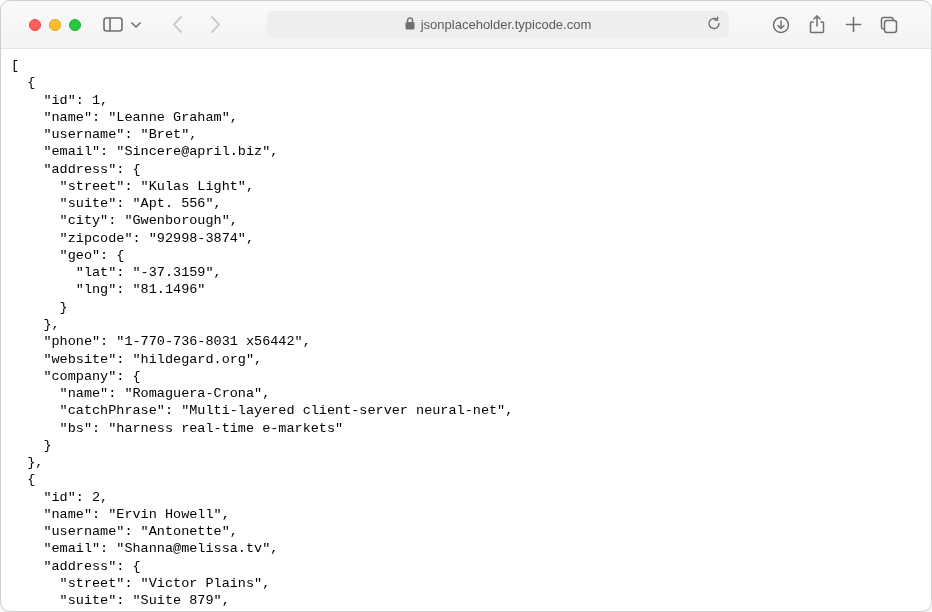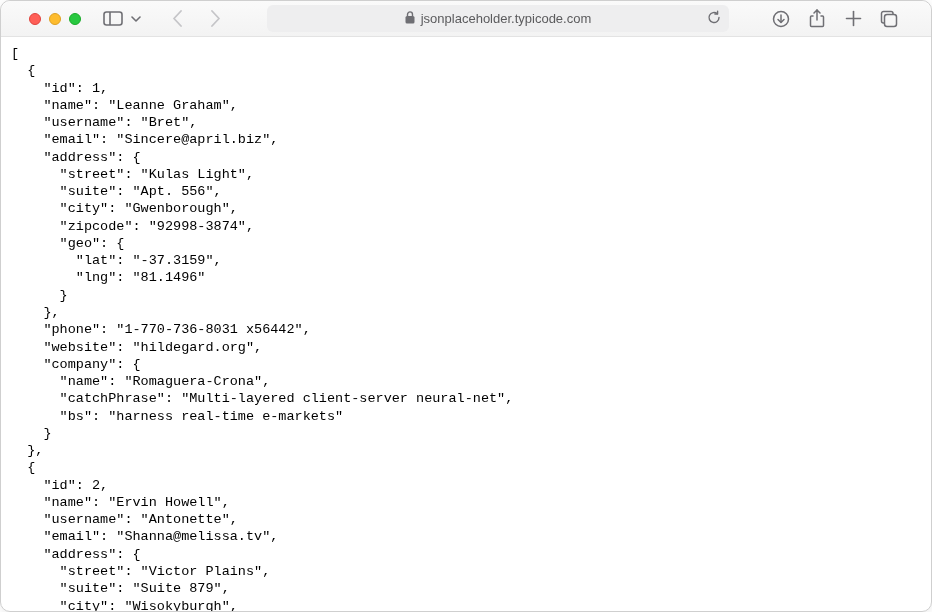--- a/index.html
+++ b/index.html
@@ -1,18 +1,18 @@
 <!DOCTYPE html>
 <html><head>
   <meta charset="utf-8">
   <style>
     * { margin: 0; padding: 0; box-sizing: border-box; }
     html, body { width: 932px; height: 612px; overflow: hidden; font-family: -apple-system, BlinkMacSystemFont, sans-serif; }
     .window { width: 932px; height: 612px; background: #fff; border: 1px solid #cfcfcf; border-radius: 10px; display: flex; flex-direction: column; box-shadow: 0 2px 10px rgba(0,0,0,0.08); }
-    .titlebar { height: 36px; flex-shrink: 0; display: flex; align-items: center; padding: 0 28px; gap: 8px; border-bottom: 1px solid #e3e3e3; background: linear-gradient(to bottom, #fafafa, #f3f3f3); border-top-left-radius: 10px; border-top-right-radius: 10px; }
+    .titlebar { height: 48px; flex-shrink: 0; display: flex; align-items: center; padding: 0 28px; gap: 8px; border-bottom: 1px solid #e3e3e3; background: linear-gradient(to bottom, #fafafa, #f3f3f3); border-top-left-radius: 10px; border-top-right-radius: 10px; }
     .traffic-lights { display: flex; gap: 8px; align-items: center; margin-right: 10px; }
     .tl { width: 12px; height: 12px; border-radius: 50%; }
     .tl.red { background: #ff5f57; border: 0.5px solid #e0443e; }
     .tl.yellow { background: #febc2e; border: 0.5px solid #dea123; }
     .tl.green { background: #28c840; border: 0.5px solid #1aab29; }
     .tb-btn { color: #6f6f74; display: flex; align-items: center; justify-content: center; width: 28px; height: 28px; border-radius: 5px; }
     .tb-btn svg { display: block; }
     .tb-group { display: flex; align-items: center; }
     .urlbar { flex: 1; margin: 0 30px; height: 27px; background: #eeeeef; border-radius: 6px; display: flex; align-items: center; justify-content: center; position: relative; font-size: 13px; color: #5b5b5d; }
     .urlbar .center { display: flex; align-items: center; gap: 6px; }

